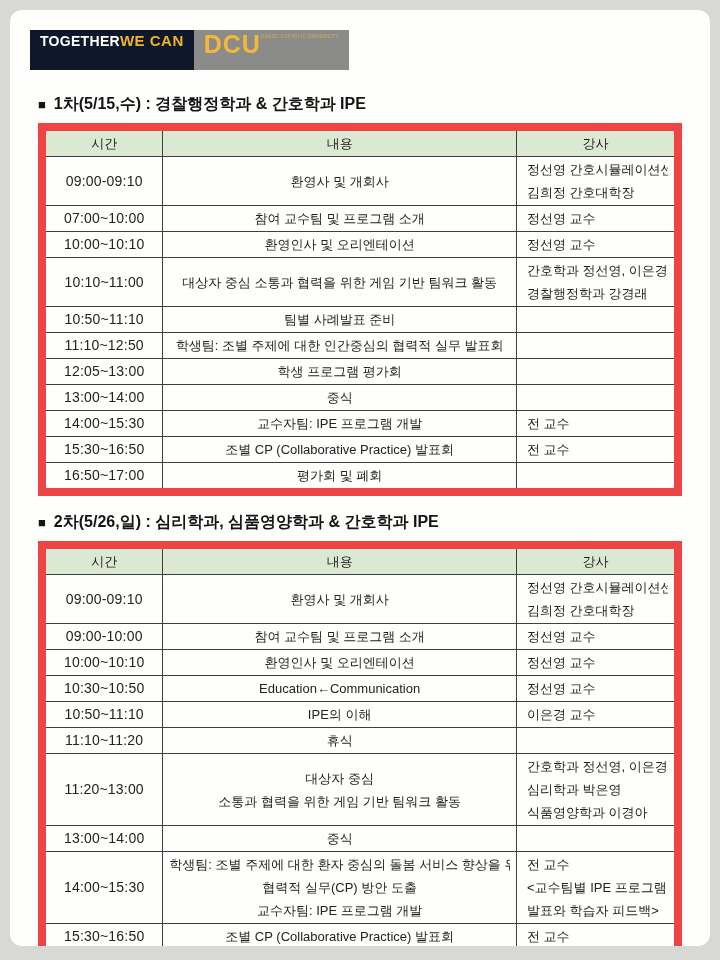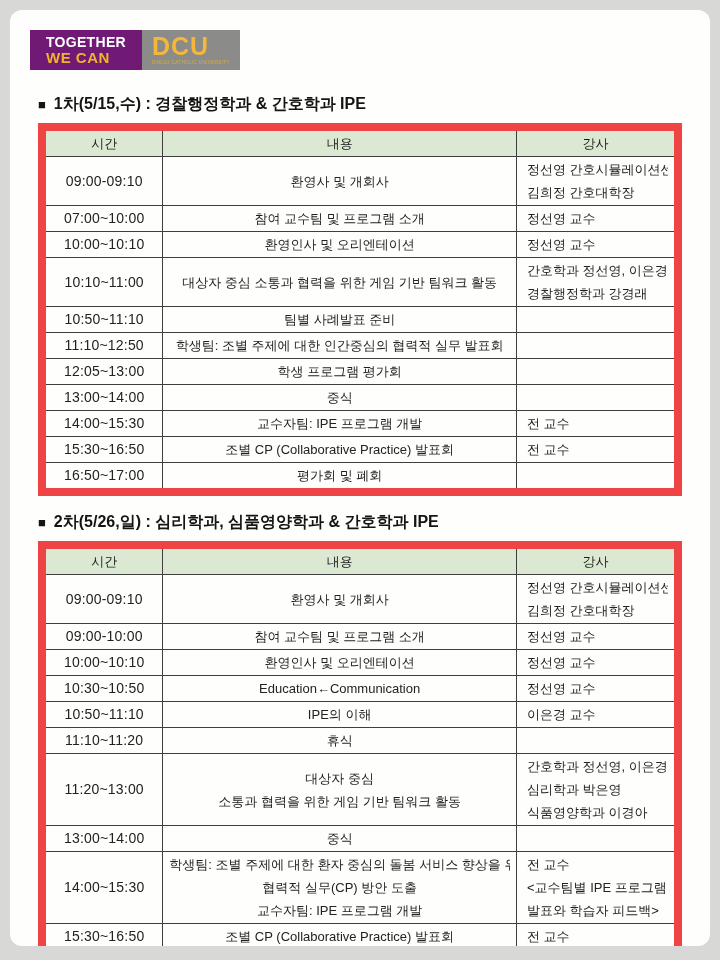--- a/index.html
+++ b/index.html
@@ -15,29 +15,29 @@
     left:10px;top:10px;right:10px;bottom:14px;
     background:#fefefc;
     border-radius:12px;
     box-sizing:border-box;
     padding:12px 28px 10px 28px;
     overflow:hidden;
   }
   
   .logo{display:flex;height:40px;width:max-content;margin:8px 0 0 -8px;}
   .logo-left{
-    background:#701a75;
-    display:flex;flex-direction:column;justify-content:center;
-    padding:3px 16px;
+    background:#0f172a;
+    display:flex;flex-direction:row;justify-content:center;
+    padding:3px 10px;
   }
   .logo-line1{color:#ffffff;font-weight:bold;font-size:14px;line-height:1.15;letter-spacing:.3px;}
   .logo-line2{color:#f0b42c;font-weight:bold;font-size:15px;line-height:1.1;letter-spacing:.5px;}
   .logo-right{
     background:#8b8b89;
-    display:flex;flex-direction:column;justify-content:center;align-items:flex-start;
+    display:flex;flex-direction:row;justify-content:center;align-items:flex-start;
     padding:2px 10px 3px 10px;
   }
   .logo-dcu{color:#f4b73a;font-weight:bold;font-size:25px;line-height:1;letter-spacing:1px;}
   .logo-sub{color:#d9af45;font-size:4.5px;letter-spacing:.4px;margin-top:1.5px;white-space:nowrap;}
   
   .section-title{
     display:flex;align-items:center;gap:8px;
     font-size:16px;font-weight:bold;color:#141414;
     margin:24px 0 8px 0;
   }

